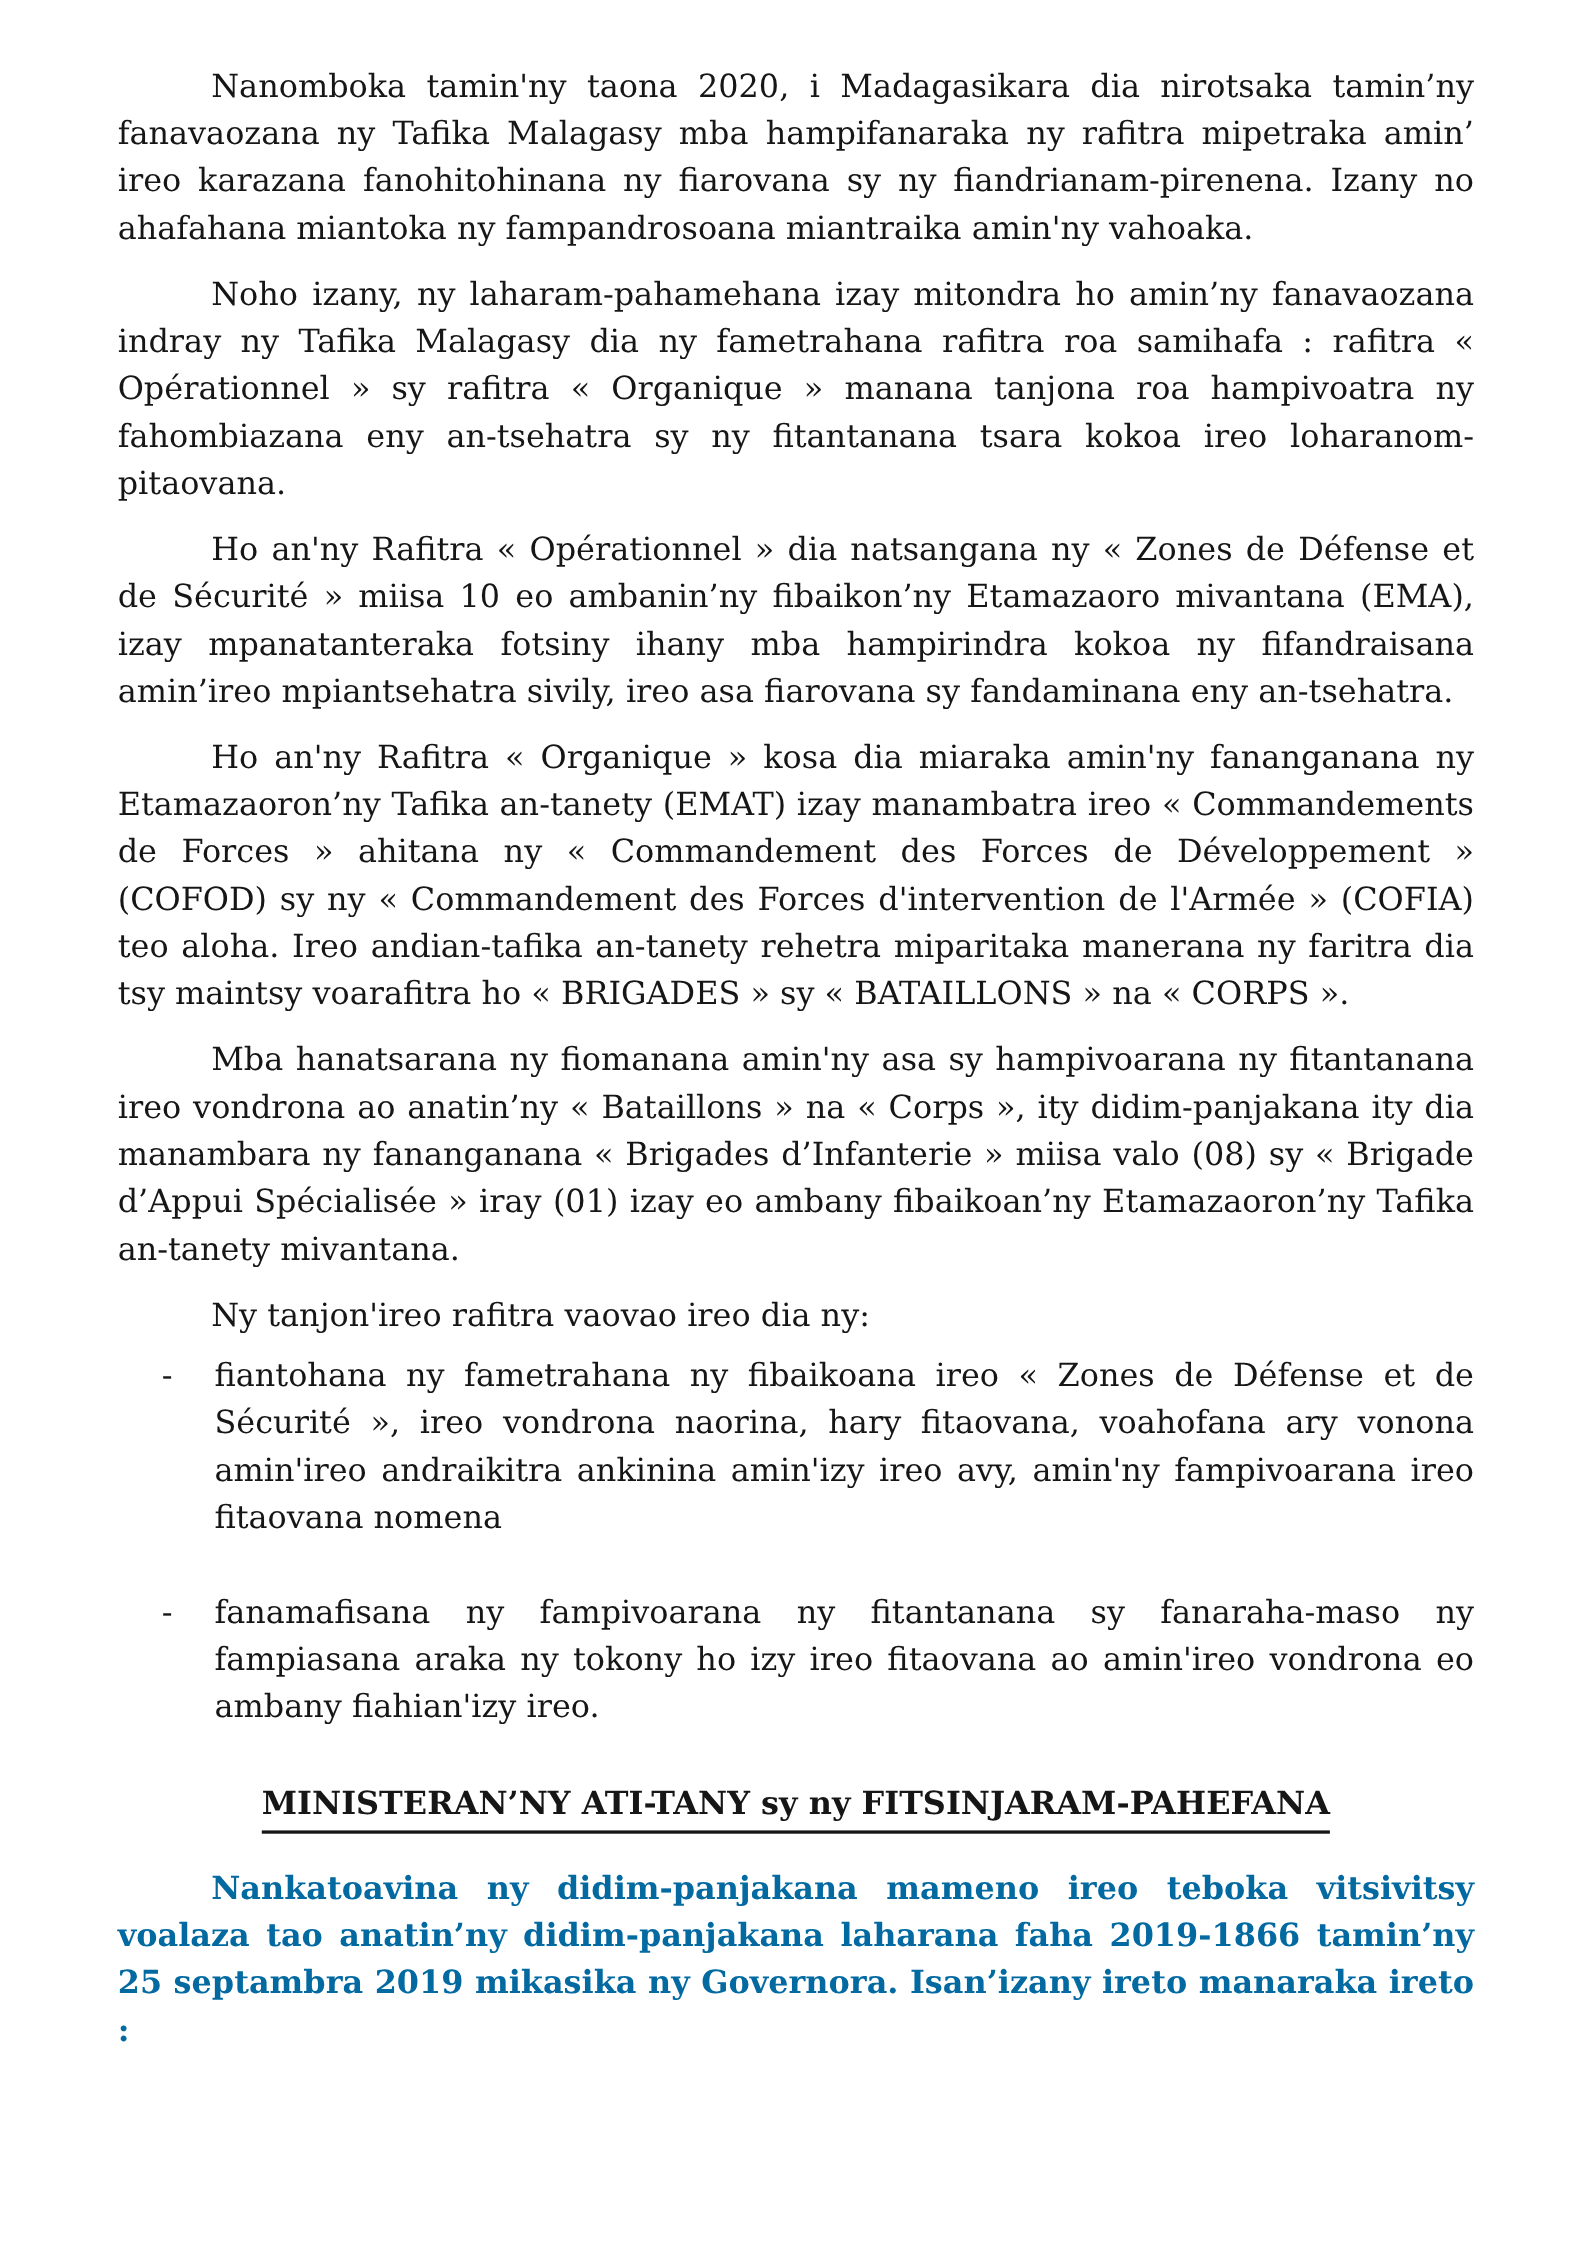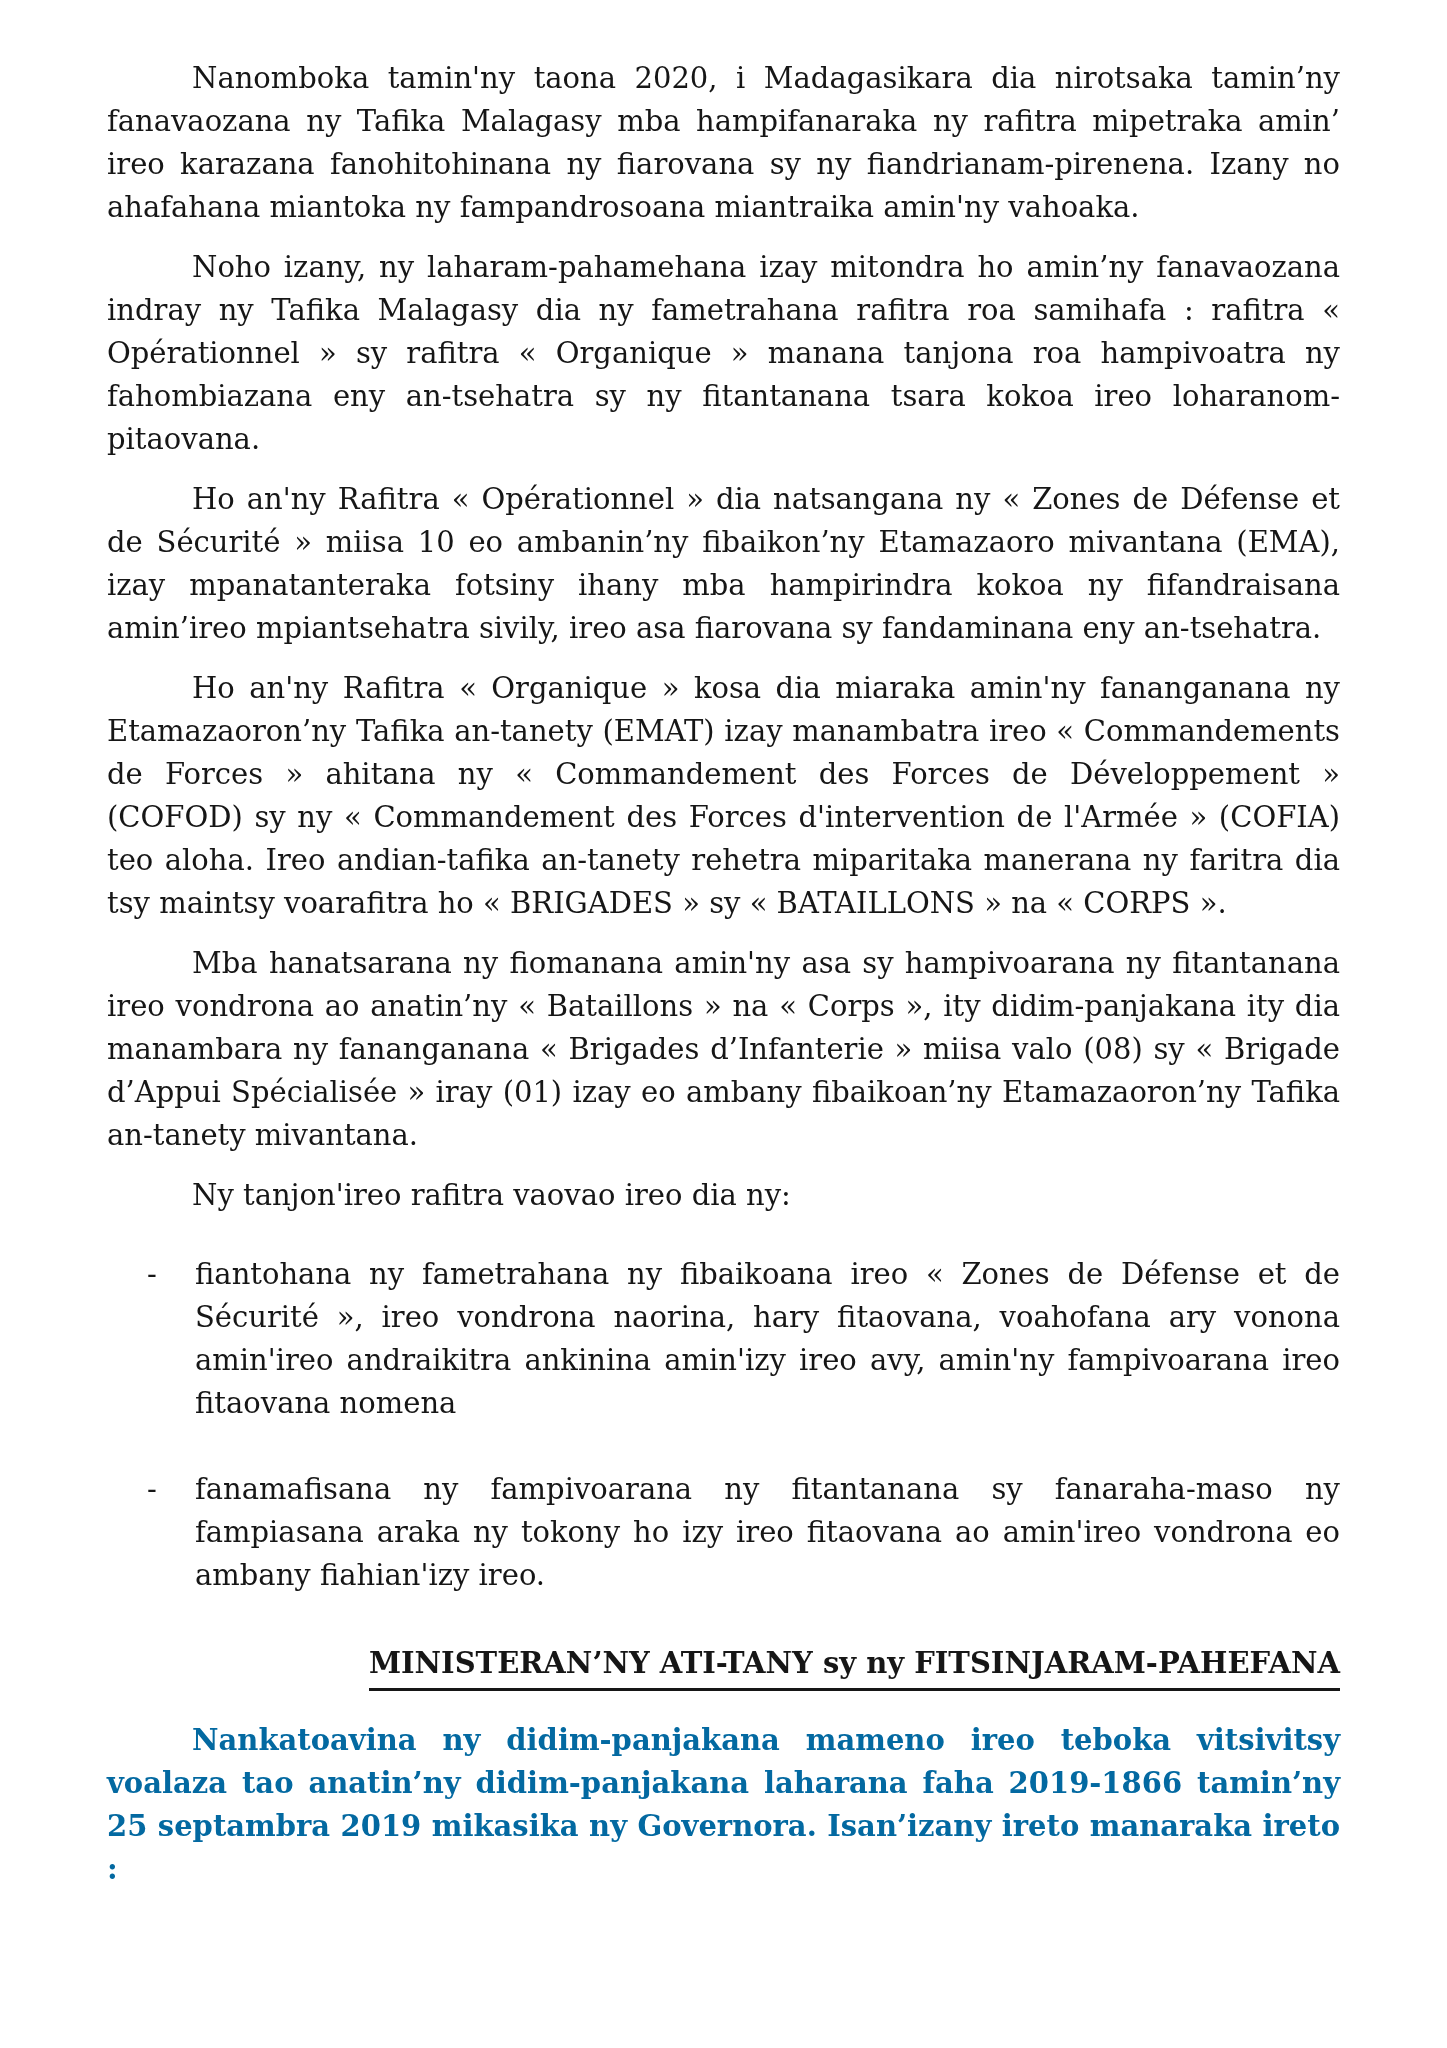--- a/index.html
+++ b/index.html
@@ -19,21 +19,21 @@
     line-height: 43px;
     color: #161616;
     text-align: justify;
     overflow: hidden;
   }
   p.para {
     margin: 0 0 17px 0;
     text-indent: 85px;
   }
   p.objectives-intro {
-    margin-bottom: 36px;
+    margin-bottom: 12px;
   }
   ul.objectives {
     list-style: none;
     margin: 3px 0 17px 0;
     padding: 0;
   }
   ul.objectives li {
     position: relative;
     padding-left: 88px;
     margin: 0 0 43px 0;
@@ -43,21 +43,21 @@
   }
   .dash {
     position: absolute;
     left: 40px;
     top: 0;
   }
   h2.heading {
     margin: 45px 0 28px 0;
     font-size: 29px;
     font-weight: bold;
-    text-align: right;
+    text-align: center;
     text-indent: 0;
     line-height: 43px;
   }
   .heading-underline {
     display: inline-block;
     border-bottom: 3px solid #161616;
     padding-bottom: 3px;
   }
   p.closing {
     font-weight: bold;

